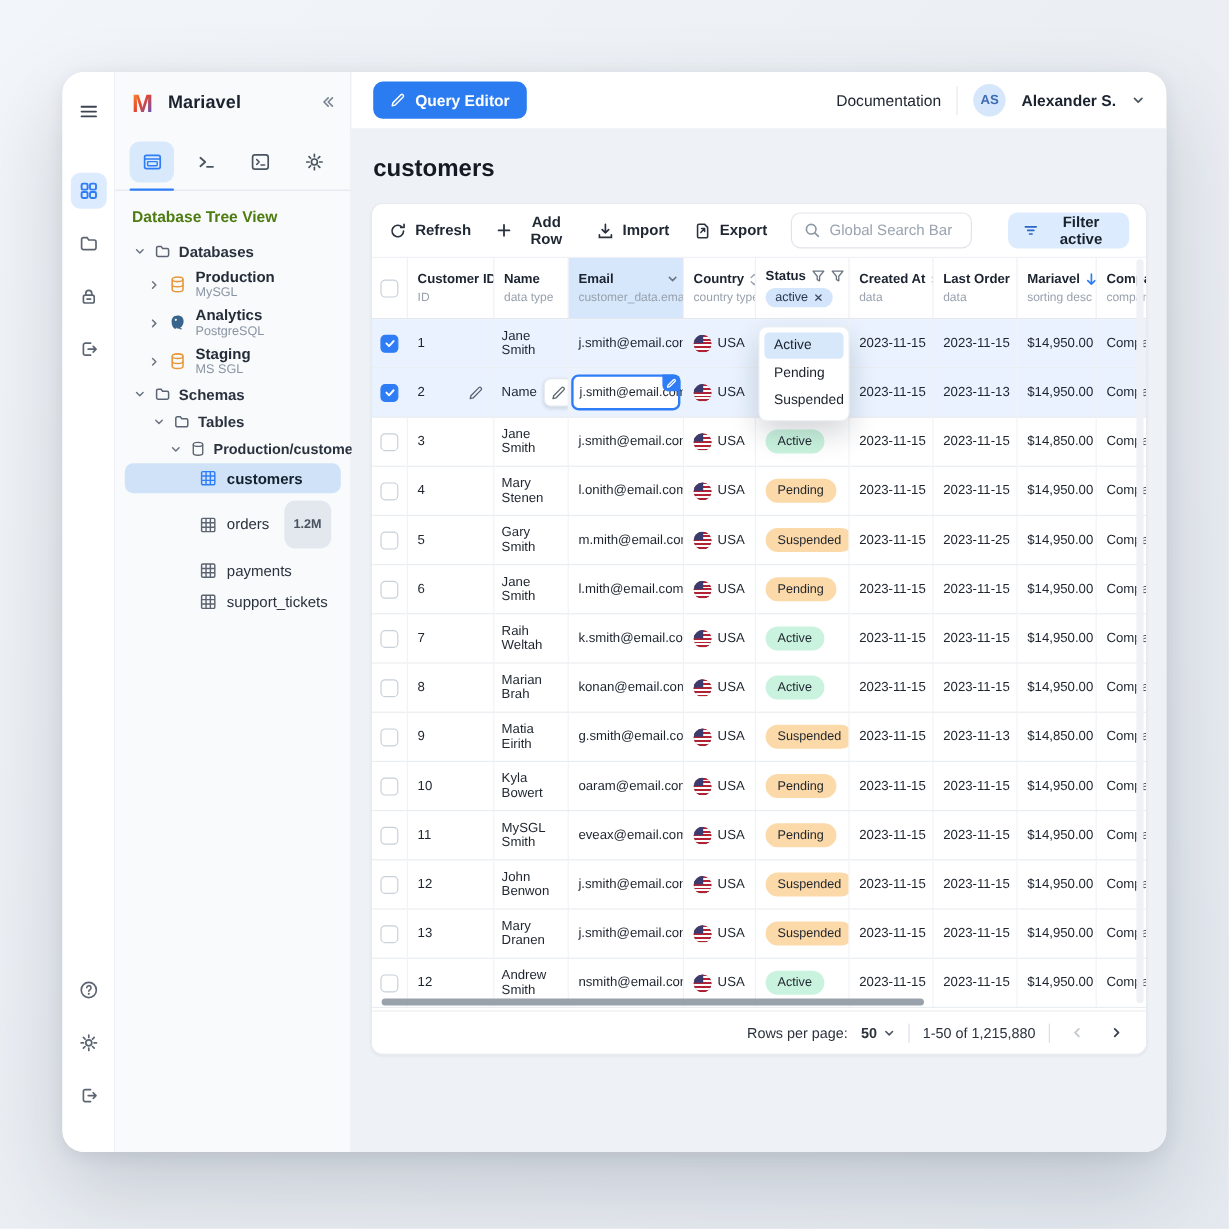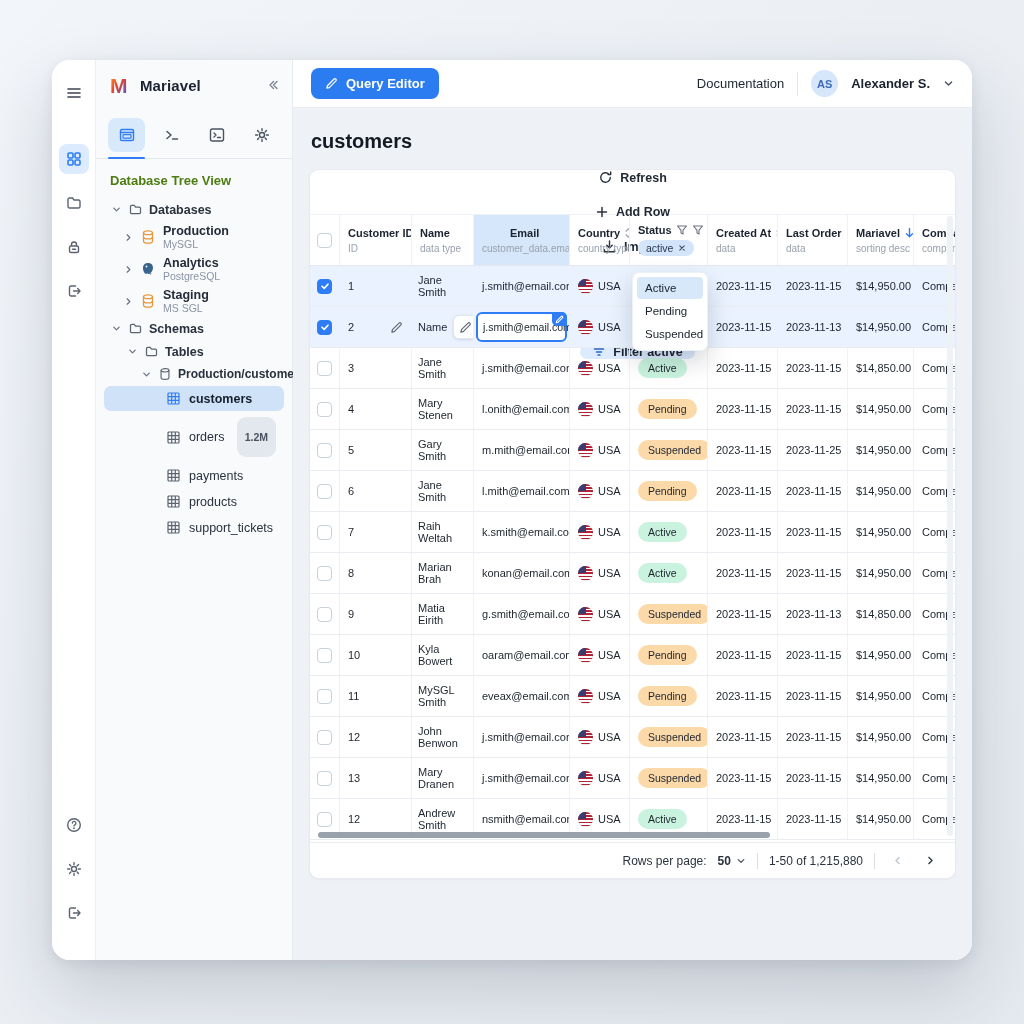--- a/index.html
+++ b/index.html
@@ -48,21 +48,21 @@
   .qe-btn { background:#2b7cf0; color:#fff; border:none; height:31px; border-radius:8px; padding:0 14px; font-size:13px; font-weight:600; display:flex; align-items:center; gap:8px; cursor:pointer; font-family:inherit; }
   .top-right { margin-left:auto; display:flex; align-items:center; gap:13px; }
   .doc-link { font-size:13px; color:#1d2530; cursor:pointer; }
   .vdiv { width:1px; height:24px; background:#e4e8ed; }
   .avatar { width:27px; height:27px; border-radius:50%; background:#d6e6fb; color:#3f6db5; font-size:11px; font-weight:700; display:flex; align-items:center; justify-content:center; }
   .user-name { font-size:13px; font-weight:600; color:#1b2330; }
   .content { flex:1; background:#eef2f6; padding:14px 16px 0; min-height:0; }
   .page-title { font-size:20px; font-weight:700; color:#141922; margin:8px 0 16px 2px; }
   
   .table-card { position:relative; background:#fff; border:1px solid #e7ebf0; border-radius:10px; height:710px; overflow:hidden; box-shadow:0 1px 2px rgba(16,24,40,.04); }
-  .toolbar { height:44px; display:flex; align-items:center; gap:20px; padding:0 14px;flex-direction:column; }
+  .toolbar { height:44px; display:flex; align-items:center; gap:20px; padding:0 14px; }
   .tool-btn { display:flex; align-items:center; gap:7px; font-size:12.5px; font-weight:600; color:#1f2733; background:none; border:none; cursor:pointer; font-family:inherit; }
   .search-box { margin-left:auto; width:172px; height:30px; border:1px solid #dfe4ea; border-radius:8px; display:flex; align-items:center; gap:7px; padding:0 10px; background:#fff; }
   .search-box input { border:none; outline:none; width:100%; font-size:12.5px; color:#3a414c; font-family:inherit; background:transparent; }
   .search-box input::placeholder { color:#9aa3af; }
   .filter-btn { margin-left:10px; height:30px; background:#dcebfd; border:none; border-radius:8px; display:flex; align-items:center; gap:7px; padding:0 12px; font-size:12.5px; font-weight:600; color:#19212c; cursor:pointer; font-family:inherit; }
   
   .thead { display:flex; border-top:1px solid #eef1f5; border-bottom:1px solid #e4e8ee; height:52px; }
   .th { display:flex; flex-direction:column; justify-content:center; gap:4px; padding:0 4px 0 8px; border-right:1px solid #eef1f5; flex:none; overflow:hidden; }
   .th.hl { background:#d7e7fb; }
   .th .l1 { display:flex; align-items:center; gap:4px; font-size:11px; font-weight:700; color:#1b2330; white-space:nowrap; }
@@ -352,31 +352,20 @@
         </div>
         <div class="tbl-item">
           <span>
             <svg width="15" height="15" viewBox="0 0 15 15">
               <g fill="none" stroke="#5b6470" stroke-width="1.2">
                 <rect x="2" y="2" width="11" height="11" rx="1"></rect>
                 <path d="M2 5.7h11M2 9.3h11M5.7 2v11M9.3 2v11"></path>
               </g>
             </svg>
           </span>
-          <span>products</span>
-        </div>
-        <div class="tbl-item">
-          <span>
-            <svg width="15" height="15" viewBox="0 0 15 15">
-              <g fill="none" stroke="#5b6470" stroke-width="1.2">
-                <rect x="2" y="2" width="11" height="11" rx="1"></rect>
-                <path d="M2 5.7h11M2 9.3h11M5.7 2v11M9.3 2v11"></path>
-              </g>
-            </svg>
-          </span>
           <span>support_tickets</span>
         </div>
       </div>
   </aside>
 
   <main class="main">
     <header class="topbar">
       <button class="qe-btn">
         <span>
             <svg width="13" height="13" viewBox="0 0 14 14">
@@ -467,21 +456,21 @@
               </div>
               <div class="sub">ID</div>
             </div>
             <div class="th" style="width: 62px;">
               <div class="l1">
                 <span>Name</span>
               </div>
               <div class="sub">data type</div>
             </div>
             <div class="th hl" style="width: 96px;">
-              <div class="l1" style="justify-content: space-between; width: 100%; margin-left: 28px;">
+              <div class="l1" style="justify-content: space-between; width: 100%;">
                 <span>Email</span>
                 <span>
                   <svg width="9" height="9" viewBox="0 0 10 10">
                     <path d="m2 3.5 3 3 3-3" fill="none" stroke="#6a7481" stroke-width="1.4" stroke-linecap="round" stroke-linejoin="round"></path>
                   </svg>
                 </span>
               </div>
               <div class="sub">customer_data.email</div>
             </div>
             <div class="th" style="width: 60px;">

